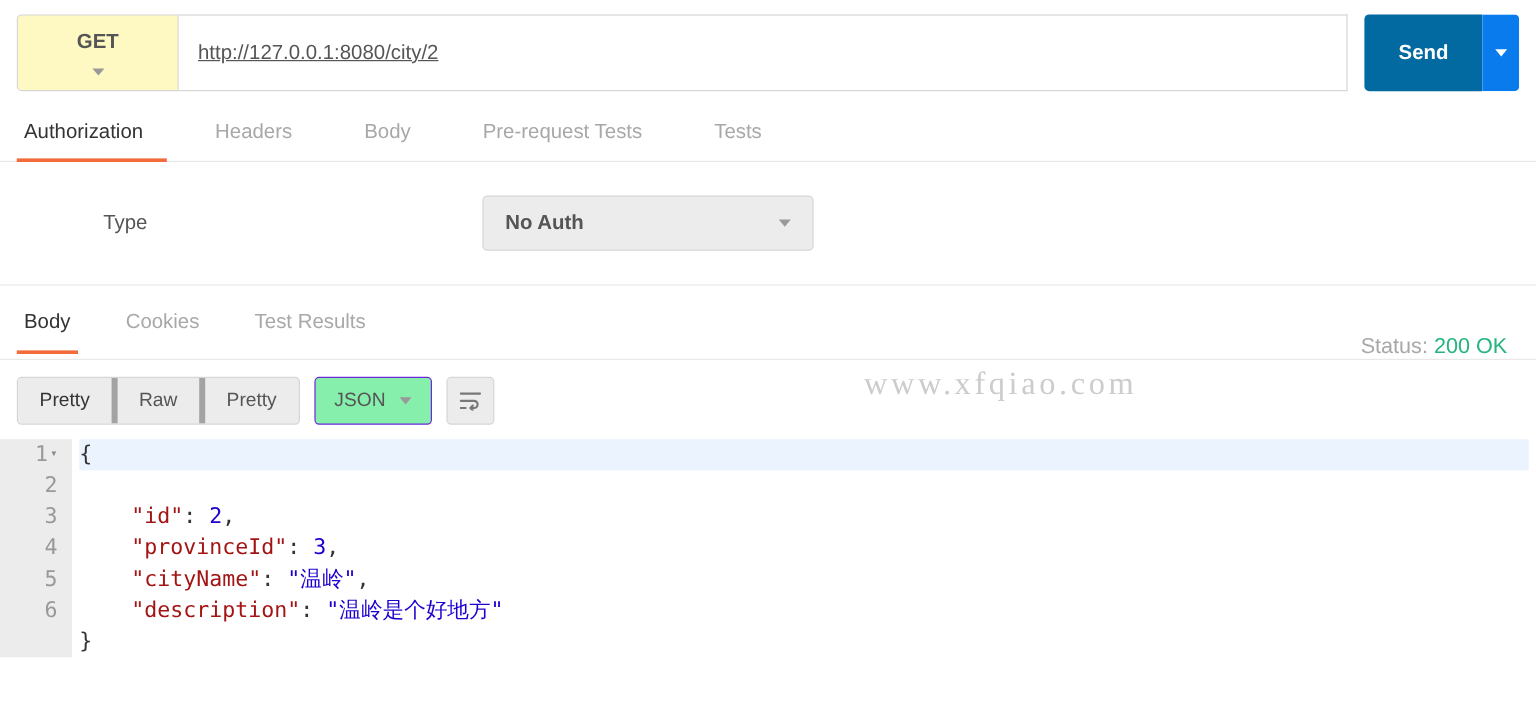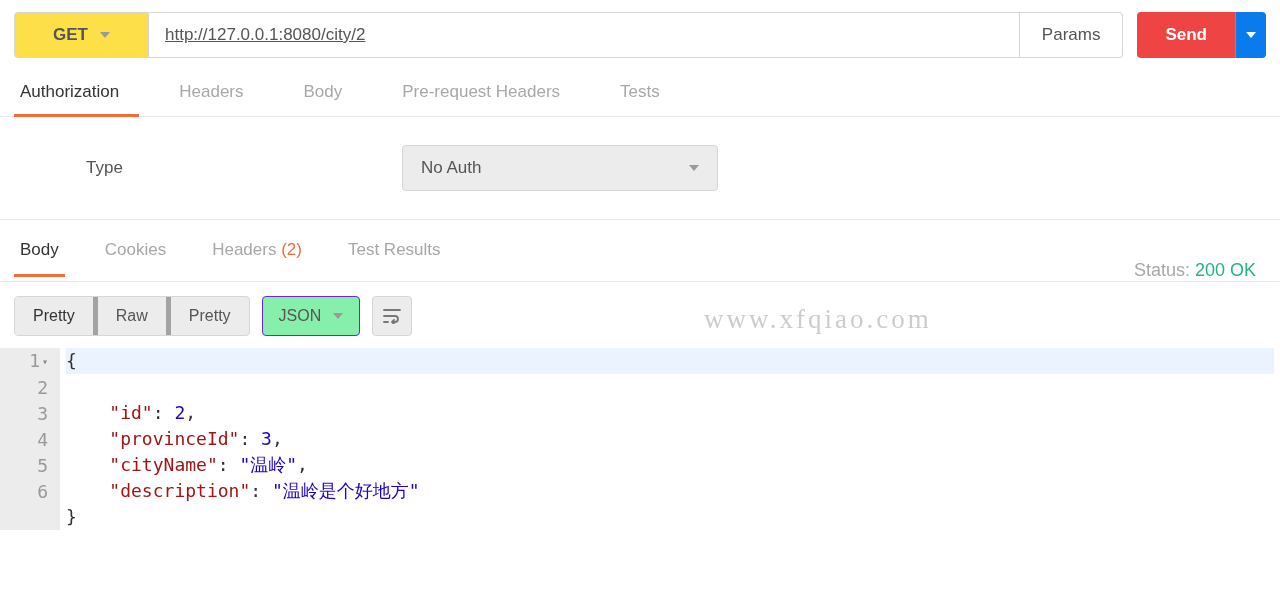--- a/index.html
+++ b/index.html
@@ -13,33 +13,34 @@
       color: #333;
       font-size: 14px;
     }
     .request-bar {
       display: flex;
       padding: 12px 14px;
       gap: 0;
       align-items: stretch;
     }
     .method-select {
-      background: #fde047;
+      background: #fef9c3;
       border: 1px solid #d6d6d6;
       border-radius: 4px 0 0 4px;
       padding: 12px 18px;
       display: flex;
       align-items: center;
       gap: 12px;
       cursor: pointer;
       font-size: 17px;
       color: #555;
       font-weight: 600;
       min-width: 135px;
       justify-content: center;
+      flex-direction: column;
     }
     .url-input {
       flex: 1;
       border: 1px solid #d6d6d6;
       border-left: none;
       padding: 12px 16px;
       font-size: 17px;
       color: #555;
       outline: none;
       background: #fff;
@@ -53,21 +54,21 @@
       padding: 12px 22px;
       font-size: 17px;
       color: #555;
       cursor: pointer;
     }
     .send-group {
       display: flex;
       margin-left: 14px;
     }
     .send-btn {
-      background: #ef4444;
+      background: #0369a1;
       color: #fff;
       border: none;
       padding: 12px 28px;
       font-size: 17px;
       font-weight: 600;
       cursor: pointer;
       border-radius: 4px 0 0 4px;
     }
     .send-dropdown {
       background: #097bed;
@@ -131,21 +132,22 @@
       background: #ececec;
       border: 1px solid #d6d6d6;
       border-radius: 4px;
       padding: 12px 18px;
       display: flex;
       align-items: center;
       justify-content: space-between;
       cursor: pointer;
       font-size: 17px;
       color: #555;
-      width: 316px;
+      width: 276px;
+      font-weight: bold;
     }
     .resp-tabs {
       display: flex;
       border-bottom: 1px solid #e8e8e8;
       padding: 0 14px;
       align-items: center;
       position: relative;
     }
     .resp-tab {
       padding: 14px 6px 16px 6px;
@@ -262,69 +264,64 @@
     }
     .code .line1 { background: #eaf3fe; display: block; }
     .tok-brace { color: #333; }
     .tok-key { color: #a31515; }
     .tok-num { color: #1c00cf; }
     .tok-str { color: #1c00cf; }
     .tok-colon, .tok-comma { color: #333; }
     .watermark {
       position: absolute;
       top: 304px;
-      left: 704px;
+      left: 720px;
       font-family: Georgia, serif;
       font-size: 27px;
       color: #ccc;
       letter-spacing: 3px;
       pointer-events: none;
     }
   </style>
 </head>
 <body>
 
 <div class="request-bar">
   <div class="method-select">
     <span>GET</span>
     <span class="chevron-down" style="color:#999"></span>
   </div>
   <input class="url-input" type="text" value="http://127.0.0.1:8080/city/2" style="">
-  <button class="params-btn">Params</button>
   <div class="send-group">
     <button class="send-btn">Send</button>
     <button class="send-dropdown">
       <span class="chevron-down" style="color:#fff"></span>
     </button>
   </div>
 </div>
 
 <div class="req-tabs">
   <div class="req-tab active">Authorization</div>
   <div class="req-tab">Headers</div>
   <div class="req-tab">Body</div>
-  <div class="req-tab">Pre-request Headers</div>
+  <div class="req-tab">Pre-request Tests</div>
   <div class="req-tab">Tests</div>
 </div>
 
 <div class="auth-row">
   <div class="auth-label">Type</div>
   <div class="auth-select">
     <span>No Auth</span>
     <span class="chevron-down" style="color:#999"></span>
   </div>
 </div>
 
 <div class="resp-tabs">
   <div class="resp-tab active">Body</div>
   <div class="resp-tab">Cookies</div>
-  <div class="resp-tab">
-    <span>Headers</span>
-    <span class="header-count">(2)</span>
-  </div>
   <div class="resp-tab">Test Results</div>
   <div class="status-block">
     <span>Status:</span>
     <span class="status-code">200 OK</span>
   </div>
 </div>
 
 <div class="body-toolbar">
   <div class="view-group">
     <button class="view-btn active">Pretty</button>

